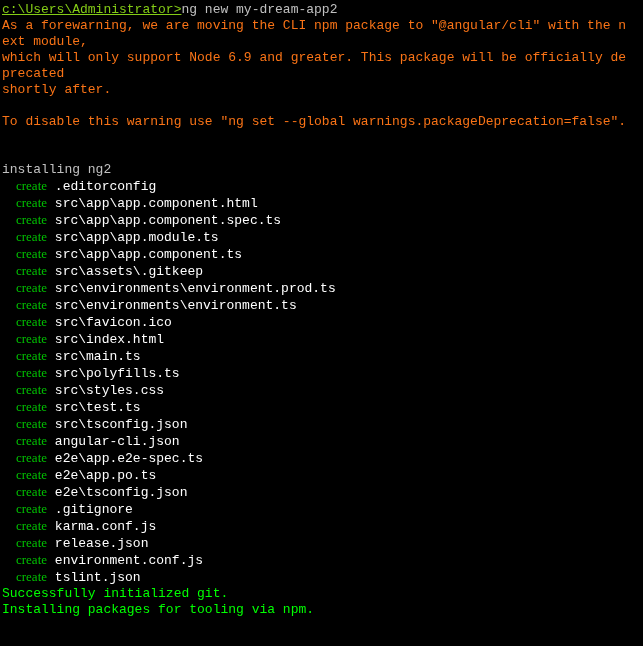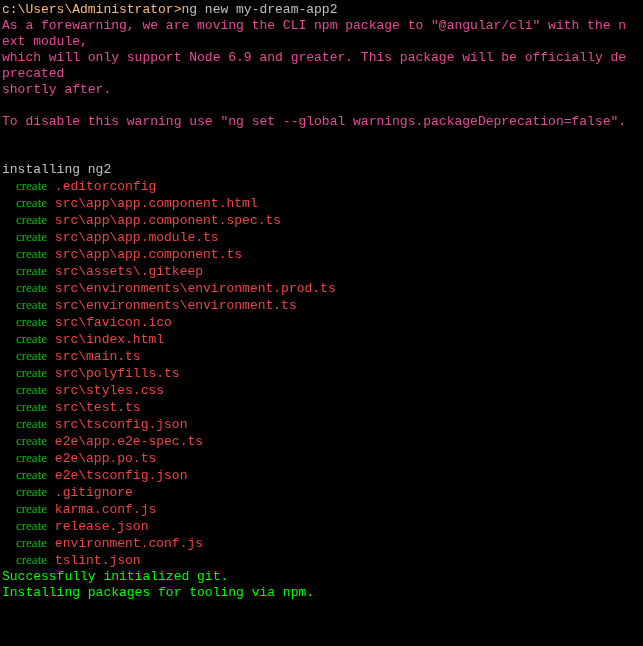--- a/index.html
+++ b/index.html
@@ -15,33 +15,33 @@
       line-height: 16px;
       padding: 2px;
       width: 643px;
       height: 646px;
       overflow: hidden;
     }
     .line {
       white-space: pre;
     }
     .white { color: #c0c0c0; }
-    .yellow { color: #ec4899; }
+    .yellow { color: #f97316; }
     .bright-green { color: #00ff00; }
-    .prompt { color: #fdba74; }
+    .prompt { color: #84cc16; text-decoration: underline; }
     .file-line {
       padding-left: 14px;
     }
     .action {
       color: #00c000;
       display: inline;
       font-family: Liberation Serif, serif;
     }
     .filename {
-      color: #ef4444;
+      color: #ffffff;
       display: inline;
     }
     .spacer {
       height: 16px;
     }
   </style>
 </head>
 <body>
 
 <div class="line"><span class="prompt">c:\Users\Administrator&gt;</span><span class="white">ng new my-dream-app2</span></div>
@@ -67,20 +67,21 @@
     <div class="line file-line"><span class="action">create</span> <span class="filename">src\assets\.gitkeep</span></div>
     <div class="line file-line"><span class="action">create</span> <span class="filename">src\environments\environment.prod.ts</span></div>
     <div class="line file-line"><span class="action">create</span> <span class="filename">src\environments\environment.ts</span></div>
     <div class="line file-line"><span class="action">create</span> <span class="filename">src\favicon.ico</span></div>
     <div class="line file-line"><span class="action">create</span> <span class="filename">src\index.html</span></div>
     <div class="line file-line"><span class="action">create</span> <span class="filename">src\main.ts</span></div>
     <div class="line file-line"><span class="action">create</span> <span class="filename">src\polyfills.ts</span></div>
     <div class="line file-line"><span class="action">create</span> <span class="filename">src\styles.css</span></div>
     <div class="line file-line"><span class="action">create</span> <span class="filename">src\test.ts</span></div>
     <div class="line file-line"><span class="action">create</span> <span class="filename">src\tsconfig.json</span></div>
+    <div class="line file-line"><span class="action">create</span> <span class="filename">angular-cli.json</span></div>
     <div class="line file-line"><span class="action">create</span> <span class="filename">e2e\app.e2e-spec.ts</span></div>
     <div class="line file-line"><span class="action">create</span> <span class="filename">e2e\app.po.ts</span></div>
     <div class="line file-line"><span class="action">create</span> <span class="filename">e2e\tsconfig.json</span></div>
     <div class="line file-line"><span class="action">create</span> <span class="filename">.gitignore</span></div>
     <div class="line file-line"><span class="action">create</span> <span class="filename">karma.conf.js</span></div>
     <div class="line file-line"><span class="action">create</span> <span class="filename">release.json</span></div>
     <div class="line file-line"><span class="action">create</span> <span class="filename">environment.conf.js</span></div>
     <div class="line file-line"><span class="action">create</span> <span class="filename">tslint.json</span></div>
   </div>
 

